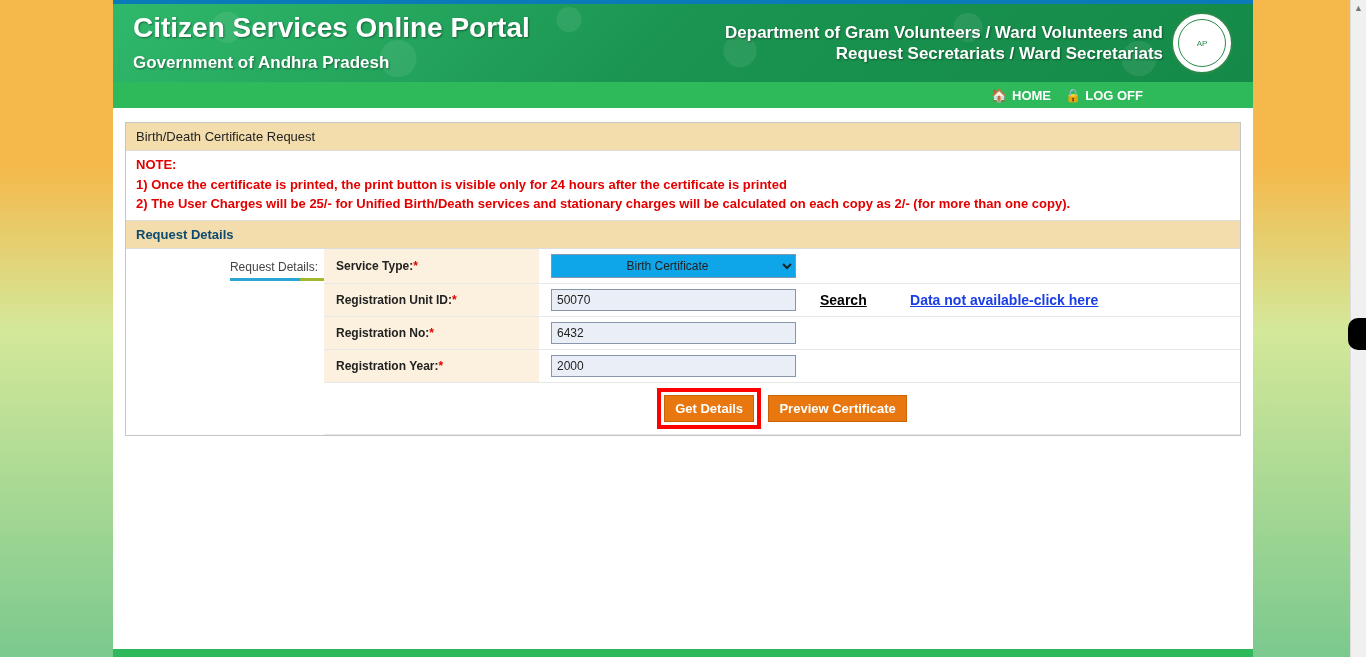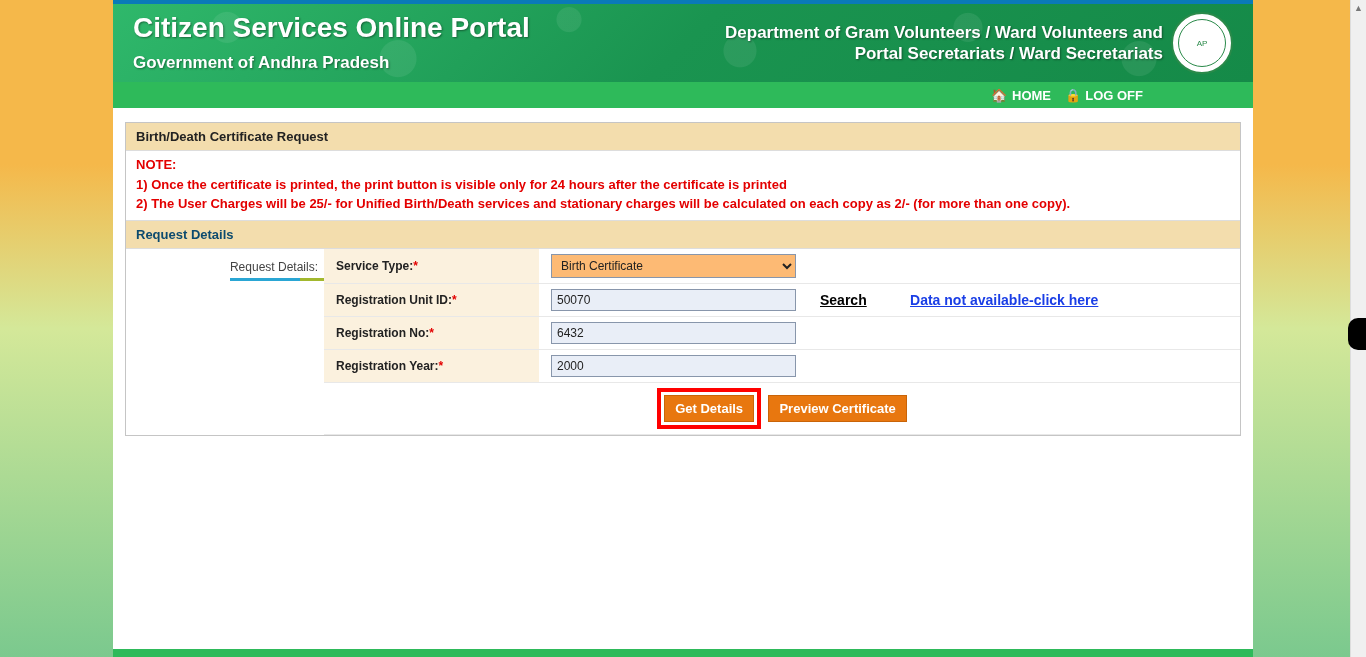--- a/index.html
+++ b/index.html
@@ -71,21 +71,21 @@
   color: #fff; font-weight: bold; font-size: 13px;
   text-decoration: none; margin-left: 14px;
   display: inline-flex; align-items: center; gap: 4px;
 }
 .home-icon, .lock-icon { display: inline-block; }
 .content-area { padding: 14px 12px; }
 .panel { border: 1px solid #c5c5c5; }
 .panel-header {
   background: #f3ddad;
   padding: 6px 10px;
-  font-weight: bold;
+  font-weight: normal;
   font-size: 13px;
   color: #222;
   border-bottom: 1px solid #ddd;
 }
 .note-block { padding: 4px 10px 6px; color: #e30000; font-weight: bold; font-size: 13px; line-height: 1.5; }
 .section-header {
   background: #f3ddad;
   padding: 6px 10px;
   font-weight: bold;
   font-size: 13px;
@@ -126,21 +126,21 @@
 .req { color: #e30000; }
 .input-cell { width: 255px; }
 .input-cell select, .input-cell input {
   width: 245px;
   padding: 3px 5px;
   font-size: 12px;
   border: 1px solid #8896ab;
   background: #e9eef7;
   color: #222;
 }
-.input-cell select { background: #fdba74; }
+.input-cell select { background: #0ea5e9; text-align: center; }
 .extra-cell { padding-left: 30px; }
 .search-link {
   color: #000; font-weight: bold; text-decoration: underline;
   font-size: 14px; margin-right: 40px; cursor: pointer;
 }
 .data-na-link {
   color: #1a3ee6; font-weight: bold; text-decoration: underline;
   font-size: 14px; cursor: pointer;
 }
 .button-row { border-top: 1px solid #e8e8e8; padding: 6px 0; text-align: center; }
@@ -187,21 +187,21 @@
 <div class="page-wrapper">
 
   <div class="header-bar">
     <div class="header-left">
       <div class="portal-title">Citizen Services Online Portal</div>
       <div class="portal-subtitle">Government of Andhra Pradesh</div>
     </div>
     <div class="header-right">
       <div class="dept-text">
         <span>Department of Gram Volunteers / Ward Volunteers and</span><br>
-        <span>Portal Secretariats / Ward Secretariats</span>
+        <span>Request Secretariats / Ward Secretariats</span>
       </div>
       <div class="logo-circle">
         <div class="logo-inner">AP</div>
       </div>
     </div>
   </div>
 
   <div class="nav-bar">
     <a class="nav-link" href="#">
       <span class="home-icon">🏠</span>

